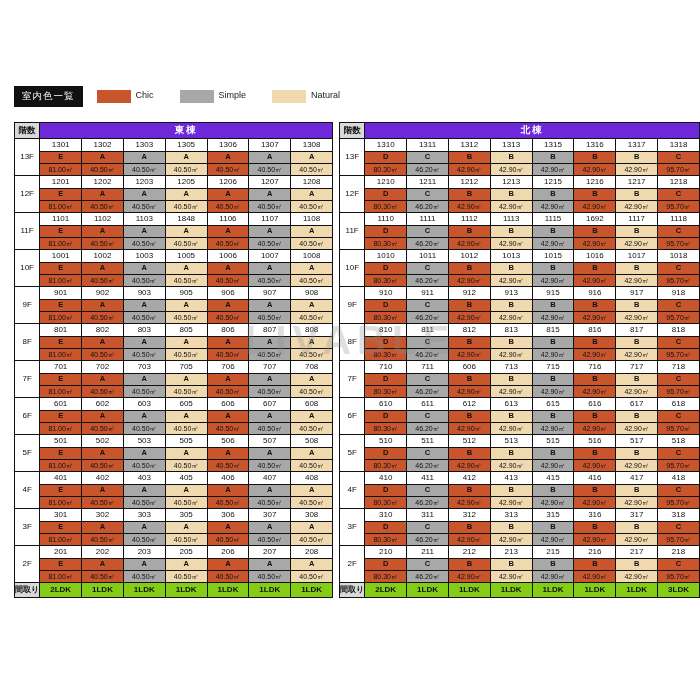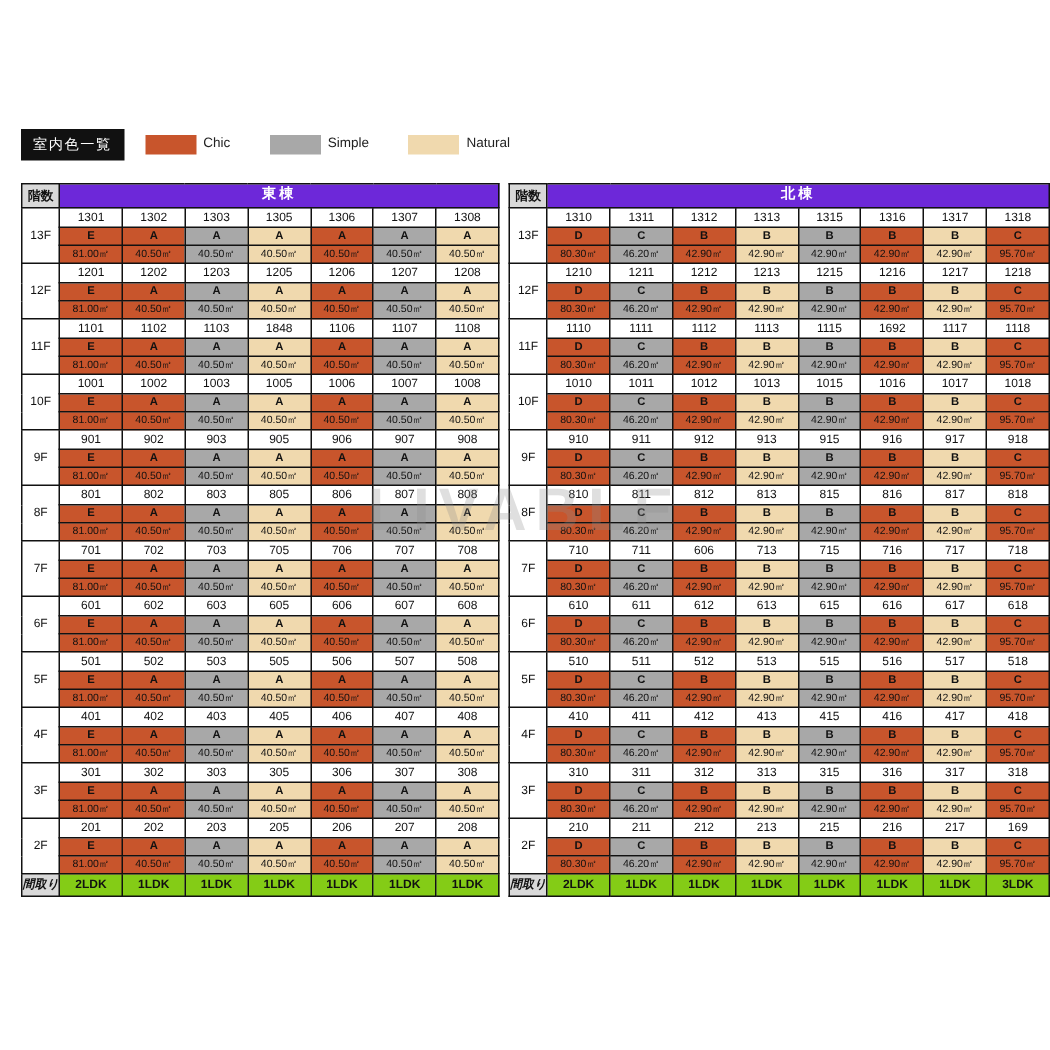--- a/index.html
+++ b/index.html
@@ -65,21 +65,21 @@
   .area-row td{height:11px;font-size:7px;font-weight:normal;}
   .cell{width:48px;}
 
   .c-chic{background:#c8552c;color:#ffffff;}
   .c-simple{background:#a8a8a8;color:#111111;}
   .c-natural{background:#f0d9ae;color:#111111;}
 
   .madori td{
     background:#84cc16;height:14px;font-size:8px;font-weight:bold;
   }
-  .madori .lbl{background:#d9d9d9;font-size:8px;font-style:italic;}
+  .madori .lbl{background:#d9d9d9;font-size:8px;}
 
   
   .watermark{
     position:absolute;left:0;right:0;top:318px;
     text-align:center;
     font-size:40px;font-weight:bold;
     color:rgba(140,140,140,.28);
     letter-spacing:6px;
     pointer-events:none;
     font-family:"Liberation Sans", sans-serif;
@@ -810,21 +810,21 @@
           </tr>
           <tr class="num-row">
             <td class="floor-cell" rowspan="3">2F</td>
             <td class="cell">210</td>
             <td class="cell">211</td>
             <td class="cell">212</td>
             <td class="cell">213</td>
             <td class="cell">215</td>
             <td class="cell">216</td>
             <td class="cell">217</td>
-            <td class="cell">169</td>
+            <td class="cell">218</td>
           </tr>
           <tr class="type-row">
             <td class="cell c-chic">D</td>
             <td class="cell c-simple">C</td>
             <td class="cell c-chic">B</td>
             <td class="cell c-natural">B</td>
             <td class="cell c-simple">B</td>
             <td class="cell c-chic">B</td>
             <td class="cell c-natural">B</td>
             <td class="cell c-chic">C</td>

